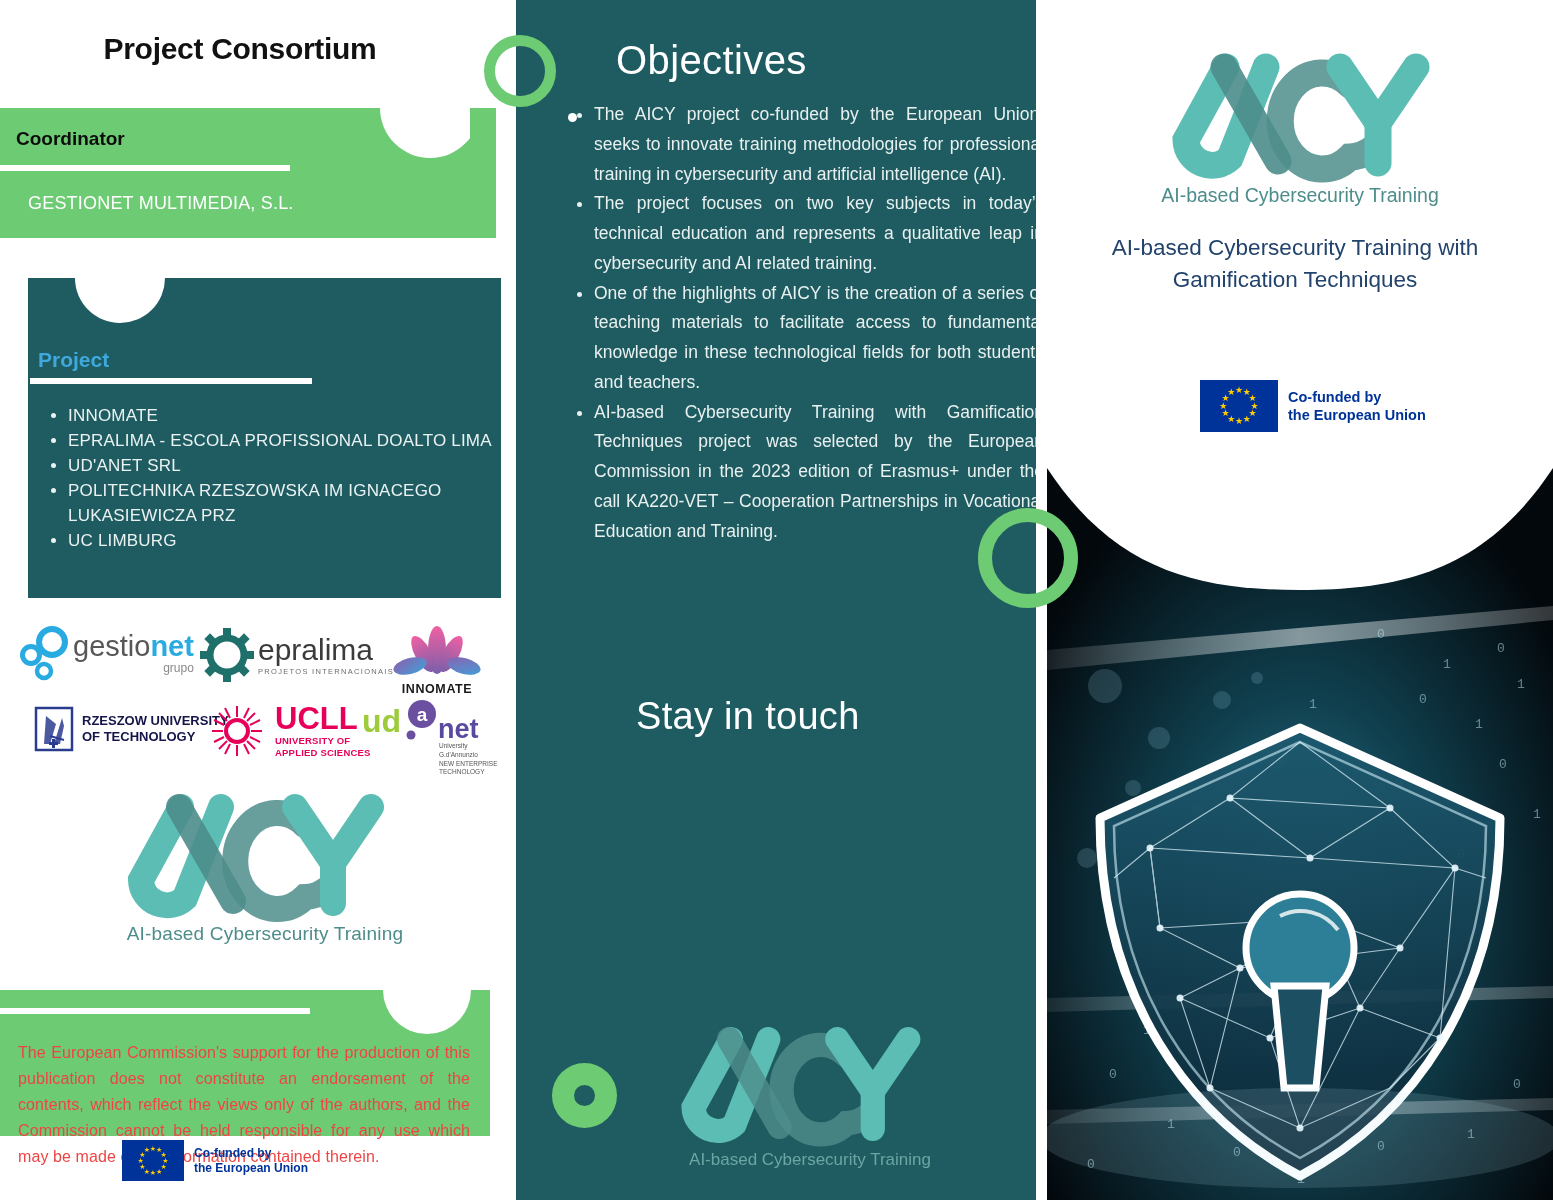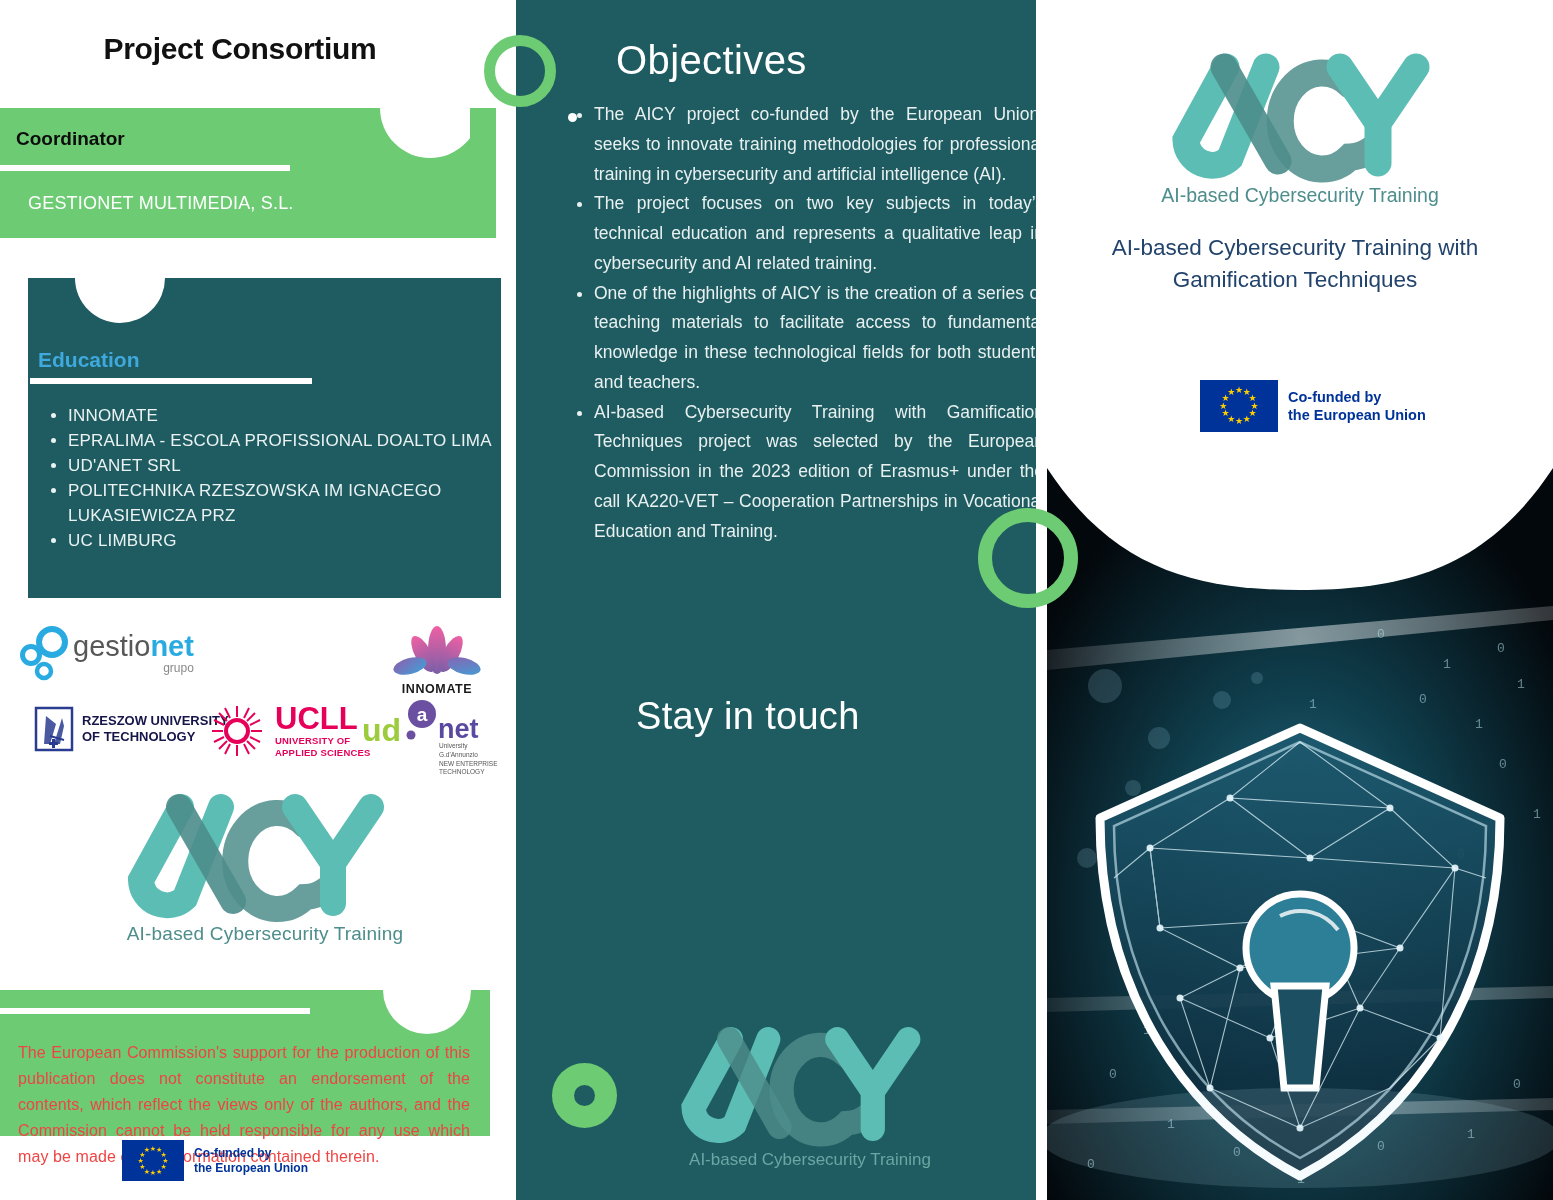--- a/index.html
+++ b/index.html
@@ -163,21 +163,21 @@
     <div class="consortium-title">Project Consortium</div>
 
     <div class="coordinator-box"></div>
     <div class="coordinator-notch"></div>
     <div class="coordinator-rule"></div>
     <div class="coordinator-label">Coordinator</div>
     <div class="coordinator-value">GESTIONET MULTIMEDIA, S.L.</div>
 
     <div class="partners-box"></div>
     <div class="partners-notch"></div>
-    <div class="partners-label">Education</div>
+    <div class="partners-label">Project</div>
     <div class="partners-rule"></div>
     <ul class="partners-list" id="partners-list">
         <li>INNOMATE</li>
         <li>EPRALIMA - ESCOLA PROFISSIONAL DOALTO LIMA</li>
         <li>UD'ANET SRL</li>
         <li>POLITECHNIKA RZESZOWSKA IM IGNACEGO LUKASIEWICZA PRZ</li>
         <li>UC LIMBURG</li>
       </ul>
 
     <div class="logo-grid">
@@ -191,20 +191,41 @@
           </svg>
           <div style="margin-left:3px;">
             <div style="font-size:29px;color:#575757;line-height:1;">
               <span>gestio</span><span style="color:#29abe2;font-weight:bold;">net</span>
             </div>
             <div style="font-size:12px;color:#8a8a8a;text-align:right;line-height:1.3;">grupo</div>
           </div>
         </div>
       </div>
 
+      <div class="logo-cell" style="left:190px;top:10px;">
+        <div style="display:flex;align-items:center;">
+          <svg width="54" height="54" viewBox="0 0 54 54">
+            <g fill="#1f6f6b">
+              <circle cx="27" cy="27" r="17" fill="none" stroke="#1f6f6b" stroke-width="7"></circle>
+              <rect x="23" y="0" width="8" height="9"></rect>
+                <rect x="23" y="45" width="8" height="9"></rect>
+              <rect x="0" y="23" width="9" height="8"></rect>
+                <rect x="45" y="23" width="9" height="8"></rect>
+              <rect x="6" y="7" width="8" height="8" transform="rotate(-45 10 11)"></rect>
+              <rect x="40" y="7" width="8" height="8" transform="rotate(45 44 11)"></rect>
+              <rect x="6" y="39" width="8" height="8" transform="rotate(45 10 43)"></rect>
+              <rect x="40" y="39" width="8" height="8" transform="rotate(-45 44 43)"></rect>
+            </g>
+          </svg>
+          <div style="margin-left:4px;">
+            <div style="font-size:30px;color:#3b3b3b;line-height:1;">epralima</div>
+            <div style="font-size:7.5px;color:#6d6d6d;letter-spacing:1.3px;text-align:center;margin-top:2px;">PROJETOS INTERNACIONAIS</div>
+          </div>
+        </div>
+      </div>
 
       <div class="logo-cell" style="left:382px;top:6px;text-align:center;">
         <svg width="90" height="56" viewBox="0 0 90 56">
           <defs>
             <linearGradient id="lg1" x1="0" y1="0" x2="0" y2="1">
               <stop offset="0%" stop-color="#ef60a3"></stop>
                 <stop offset="100%" stop-color="#7b5fa8"></stop>
             </linearGradient>
             <linearGradient id="lg2" x1="0" y1="0" x2="1" y2="1">
               <stop offset="0%" stop-color="#8e5fae"></stop>
@@ -264,21 +285,21 @@
           <div style="margin-left:9px;">
             <div style="font-size:31px;font-weight:bold;color:#e6005a;line-height:0.95;">UCLL</div>
             <div style="font-size:9.5px;font-weight:bold;color:#e6005a;letter-spacing:0.2px;line-height:1.2;margin-top:2px;">UNIVERSITY OF</div>
             <div style="font-size:9.5px;font-weight:bold;color:#e6005a;letter-spacing:0.2px;line-height:1.2;">APPLIED SCIENCES</div>
           </div>
         </div>
       </div>
 
       <div class="logo-cell" style="left:352px;top:84px;">
         <div style="position:relative;width:136px;height:58px;">
-          <div style="position:absolute;left:0;top:12px;font-size:32px;font-weight:bold;color:#9ccb3b;line-height:1;">ud</div>
+          <div style="position:absolute;left:0;top:3px;font-size:32px;font-weight:bold;color:#9ccb3b;line-height:1;">ud</div>
           <svg width="40" height="42" viewBox="0 0 40 42" style="position:absolute;left:40px;top:-3px;">
             <circle cx="20" cy="15" r="14" fill="#6b4fa0"></circle>
             <text x="20" y="22" font-size="19" fill="#ffffff" text-anchor="middle" font-family="Liberation Sans, sans-serif" font-weight="bold">a</text>
             <circle cx="9" cy="36" r="4.5" fill="#6b4fa0"></circle>
           </svg>
           <div style="position:absolute;left:76px;top:14px;font-size:27px;font-weight:bold;color:#5a4a9f;line-height:1;">net</div>
           <div style="position:absolute;left:77px;top:40px;font-size:6.5px;color:#555;line-height:1.35;">
             <div>University G.d'Annunzio</div>
             <div>NEW ENTERPRISE</div>
             <div>TECHNOLOGY</div>

